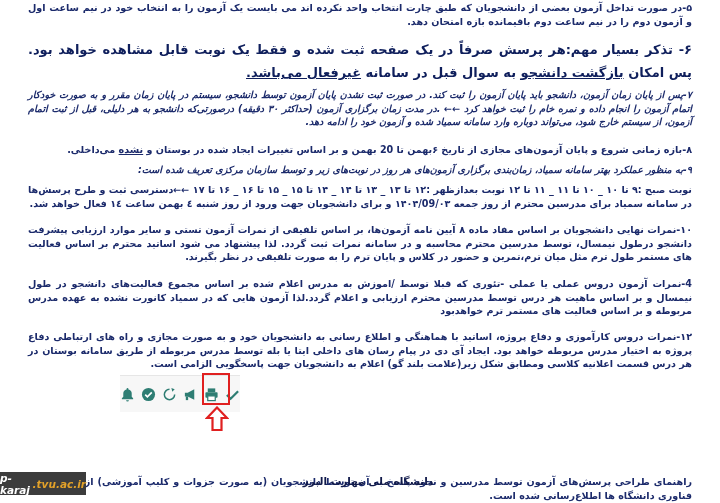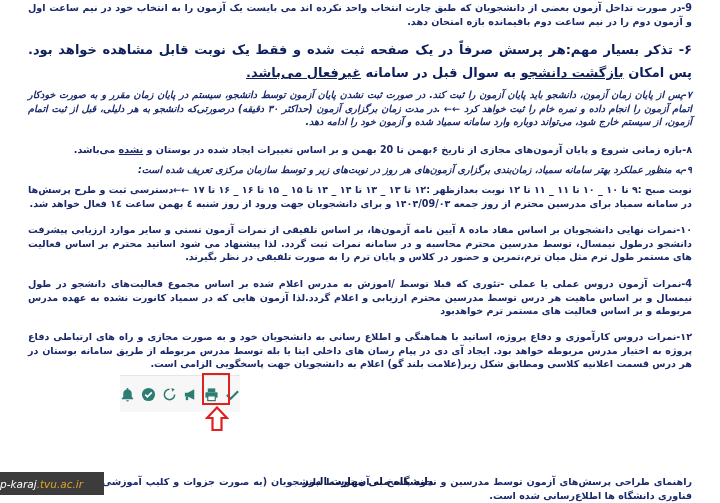--- a/index.html
+++ b/index.html
@@ -34,38 +34,38 @@
   .highlight {
     position:absolute; left:202px; top:373px; width:28px; height:32px;
     border:2px solid #e02020; box-sizing:border-box;
   }
   .arrow-up { position:absolute; left:205px; top:406px; width:24px; height:26px; }
   .footer-title {
     position:absolute; top:475px; left:16px; right:0; text-align:center;
     direction:rtl; font-size:10.5px; font-weight:bold; color:#111a4a;
   }
   .watermark {
-    position:absolute; left:0; top:472px; width:104px; height:23px;
-    background:#3c3c3c; display:flex; align-items:center; 
-    font-size:10.5px; font-weight:normal; font-style:italic; font-family:"DejaVu Sans", sans-serif;
+    position:absolute; left:0; top:472px; width:86px; height:23px;
+    background:#3c3c3c; display:flex; align-items:center; justify-content:center;
+    font-size:10.5px; font-weight:bold; font-style:italic; font-family:"DejaVu Sans", sans-serif;
   }
   .wm-a { color:#ffffff; }
   .wm-b { color:#e2a129; }
 </style>
 </head>
 <body>
 
 <div class="doc">
-  <p id="p5" class="p">9-در صورت تداخل آزمون  بعضی از دانشجویان که طبق چارت انتخاب واحد نکرده اند می بایست یک آزمون را به انتخاب خود در نیم ساعت اول و آزمون دوم را در نیم ساعت دوم باقیمانده بازه امتحان دهد.</p>
+  <p id="p5" class="p">۵-در صورت تداخل آزمون  بعضی از دانشجویان که طبق چارت انتخاب واحد نکرده اند می بایست یک آزمون را به انتخاب خود در نیم ساعت اول و آزمون دوم را در نیم ساعت دوم باقیمانده بازه امتحان دهد.</p>
 
   <p id="p6" class="p bold6"><span>۶- تذکر بسیار مهم:هر پرسش صرفاً در یک صفحه ثبت شده و فقط یک نوبت قابل مشاهده خواهد بود. پس امکان </span><span class="u">بازگشت دانشجو</span><span> به سوال قبل در سامانه </span><span class="u">غیرفعال می‌باشد.</span></p>
 
   <p id="p7" class="p">۷-پس از پایان زمان آزمون، دانشجو باید پایان آزمون را ثبت کند. در صورت ثبت نشدن پایان آزمون توسط دانشجو، سیستم در پایان زمان مقرر و به صورت خودکار اتمام آزمون را انجام داده و نمره خام را ثبت خواهد کرد ←← .در مدت زمان برگزاری آزمون (حداکثر ۳۰ دقیقه) درصورتی‌که دانشجو به هر دلیلی، قبل از ثبت اتمام آزمون، از سیستم خارج شود، می‌تواند دوباره وارد سامانه سمیاد شده و آزمون خود را ادامه دهد.</p>
 
-  <p id="p8" class="p"><span>۸-بازه زمانی شروع و پایان آزمون‌های مجازی از تاریخ ۶بهمن  تا 20 بهمن و بر اساس تغییرات ایجاد شده در بوستان و  </span><span class="u">نشده</span><span> می‌باشد.</span></p>
+  <p id="p8" class="p"><span>۸-بازه زمانی شروع و پایان آزمون‌های مجازی از تاریخ ۶بهمن  تا 20 بهمن و بر اساس تغییرات ایجاد شده در بوستان و  </span><span class="u">نشده</span><span> می‌داخلی.</span></p>
 
   <p id="p9" class="p">۹-به منظور عملکرد بهتر سامانه سمیاد، زمان‌بندی برگزاری آزمون‌های هر روز در نوبت‌های زیر  و توسط سازمان مرکزی تعریف شده است:</p>
   <p id="p9b" class="p">نوبت صبح :۹ تا ۱۰ _ ۱۰ تا ۱۱ _ ۱۱ تا ۱۲ نوبت بعدازظهر :۱۲ تا ۱۳ _ ۱۳ تا ۱۴ _ ۱۴ تا ۱۵ _ ۱۵ تا ۱۶ _ ۱۶ تا ۱۷ ←←دسترسی ثبت و طرح پرسش‌ها در سامانه سمیاد برای مدرسین محترم از روز جمعه ۱۴۰۴/09/۰۳ و برای دانشجویان جهت ورود از روز شنبه ٤ بهمن ساعت ١٤ فعال خواهد شد.</p>
 
   <p id="p10" class="p">۱۰-نمرات نهایی دانشجویان بر اساس مفاد ماده ۸ آیین نامه آزمون‌ها، بر اساس تلفیقی از نمرات آزمون تستی و سایر موارد ارزیابی پیشرفت دانشجو درطول نیمسال، توسط مدرسین محترم محاسبه و در سامانه نمرات ثبت گردد. لذا پیشنهاد می شود  اساتید محترم بر اساس فعالیت های مستمر طول ترم مثل  میان ترم،تمرین و  حضور در کلاس  و پایان  ترم را به صورت تلفیقی  در نظر بگیرند.</p>
   <p id="p11" class="p">4-نمرات  آزمون دروس عملی یا عملی -تئوری که قبلا  توسط  /اموزش به مدرس اعلام شده  بر اساس مجموع فعالیت‌های دانشجو در طول نیمسال و بر اساس ماهیت هر درس توسط مدرسین محترم ارزیابی و اعلام گردد.لذا آزمون هایی که در سمیاد کانورت نشده به عهده مدرس مربوطه  و بر اساس فعالیت های مستمر ترم خواهدبود</p>
   <p id="p12" class="p">۱۲-نمرات دروس کارآموزی و دفاع  پروژه، اساتید  با هماهنگی  و اطلاع رسانی  به دانشجویان خود  و به صورت مجازی و راه های ارتباطی  دفاع  پروژه به اختیار مدرس مربوطه خواهد بود. ایجاد آی دی در پیام رسان های  داخلی ایتا یا بله  توسط مدرس مربوطه  از طریق سامانه بوستان در هر درس  قسمت اعلانیه کلاسی ومطابق شکل زیر(علامت بلند گو) اعلام به دانشجویان جهت پاسخگویی الزامی است.</p>
 
   <p id="guide" class="p">راهنمای طراحی پرسش‌های آزمون توسط مدرسین و نحوه پاسخ به آن توسط دانشجویان (به صورت جزوات و کلیپ آموزشی) از طریق واحد فناوری دانشگاه ها اطلاع‌رسانی شده است.</p>
 </div>

